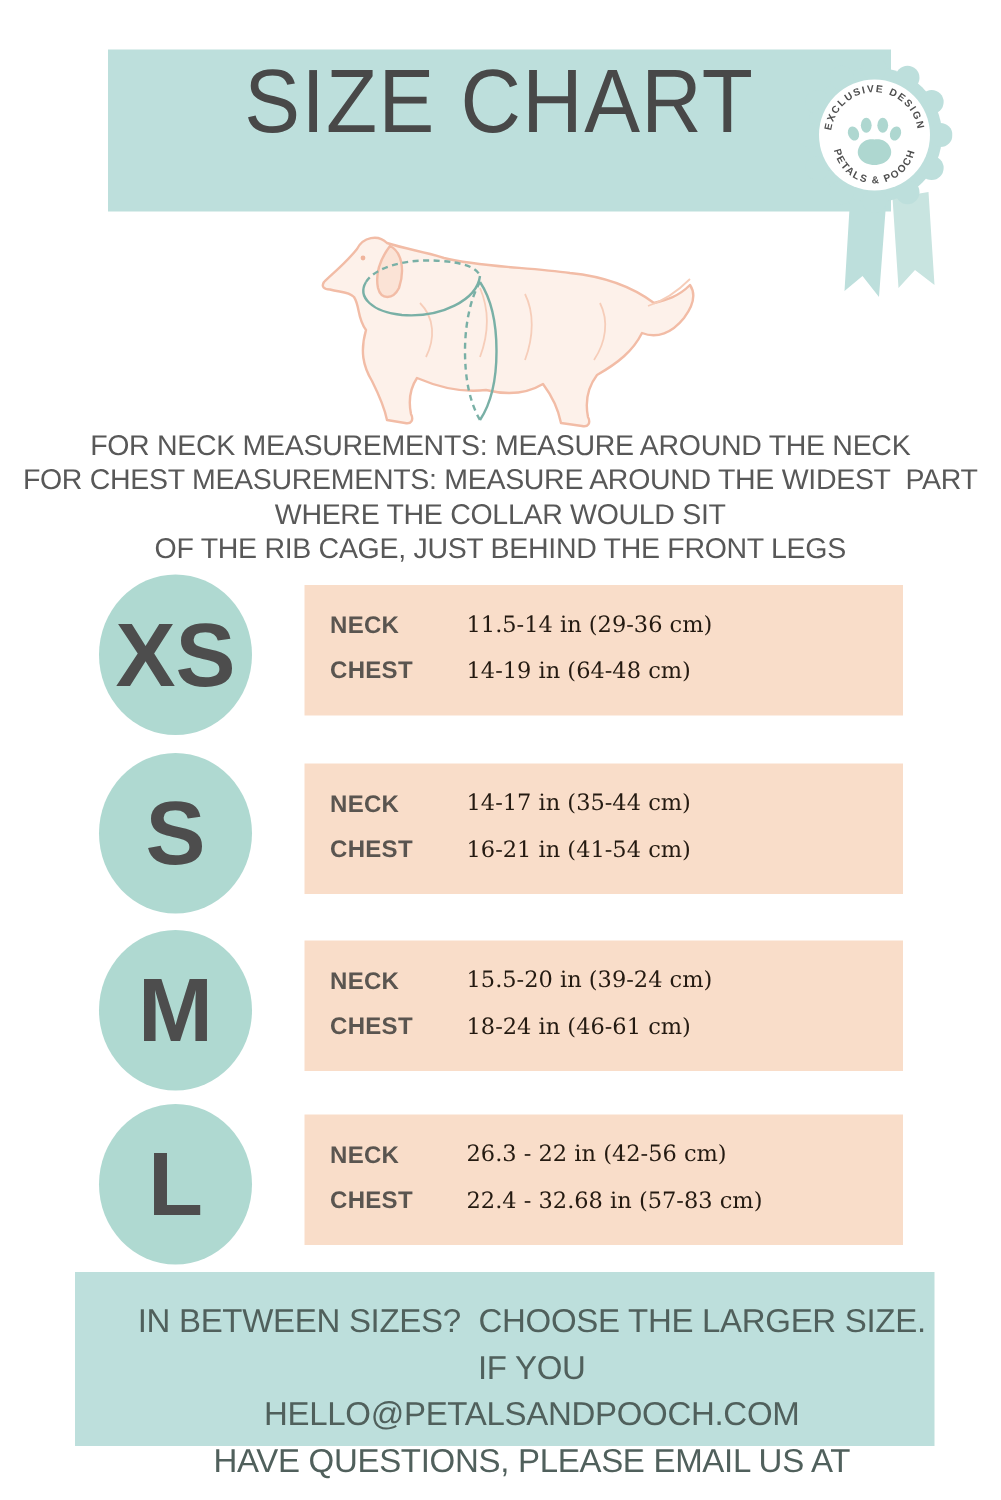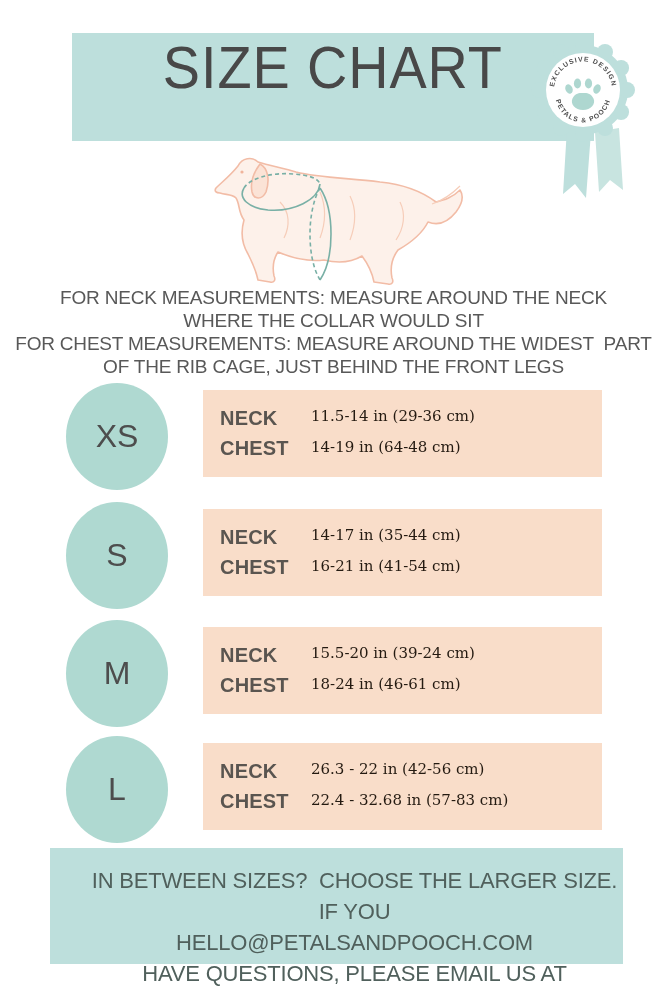--- a/index.html
+++ b/index.html
@@ -23,28 +23,28 @@
     position:absolute;left:0;top:286px;width:667px;text-align:center;
     font-size:19px;line-height:23px;color:#585858;letter-spacing:-0.2px;
   }
   .ins-line{display:block;white-space:pre-wrap;}
   
   .size-row{position:absolute;left:0;width:667px;height:110px;}
   .size-circle{
     position:absolute;left:66px;top:0;width:102px;height:107px;border-radius:50%;
     background:#afd9d1;display:flex;align-items:center;justify-content:center;
   }
-  .size-letter{font-size:32px;color:#4d4d4d;letter-spacing:0;}
+  .size-letter{font-size:60px;color:#4d4d4d;letter-spacing:0;font-weight:bold;}
   .measure-box{
     position:absolute;left:203px;top:7px;width:399px;height:87px;
     background:#f9ddc9;
   }
   .measure-labels{
     position:absolute;left:17px;top:13px;display:flex;flex-direction:column;
-    font-weight:bold;font-size:20px;line-height:30px;color:#5a5550;letter-spacing:0.2px;
+    font-weight:bold;font-size:16px;line-height:30px;color:#5a5550;letter-spacing:0.2px;
   }
   .measure-values{
     position:absolute;left:108px;top:11px;display:flex;flex-direction:column;
     font-family:"DejaVu Serif",serif;font-size:15px;line-height:31px;color:#241a11;
     white-space:pre-wrap;
   }
   
   .footer-band{
     position:absolute;left:50px;top:848px;width:573px;height:116px;background:#bddfdc;
     text-align:center;padding-top:17px;box-sizing:border-box;
@@ -152,22 +152,22 @@
 
       <g fill="none" stroke="#79b0a6" stroke-width="1.6">
         <path d="M120 46 C128 58 131 76 131 92 C131 110 128 126 120 138"></path>
         <path d="M120 46 C113 58 110 76 110 92 C110 110 113 126 120 138" stroke-dasharray="4 3"></path>
       </g>
     </svg>
   </div>
 
   <div class="instructions">
     <span class="ins-line">FOR NECK MEASUREMENTS: MEASURE AROUND THE NECK</span>
+    <span class="ins-line">FOR CHEST MEASUREMENTS: MEASURE AROUND THE WIDEST  PART</span>
     <span class="ins-line">WHERE THE COLLAR WOULD SIT</span>
-    <span class="ins-line">FOR CHEST MEASUREMENTS: MEASURE AROUND THE WIDEST  PART</span>
     <span class="ins-line">OF THE RIB CAGE, JUST BEHIND THE FRONT LEGS</span>
   </div>
 
   <div class="size-row" style="top:383px">
     <div class="size-circle">
       <span class="size-letter">XS</span>
     </div>
     <div class="measure-box">
       <div class="measure-labels">
         <span>NECK</span>

